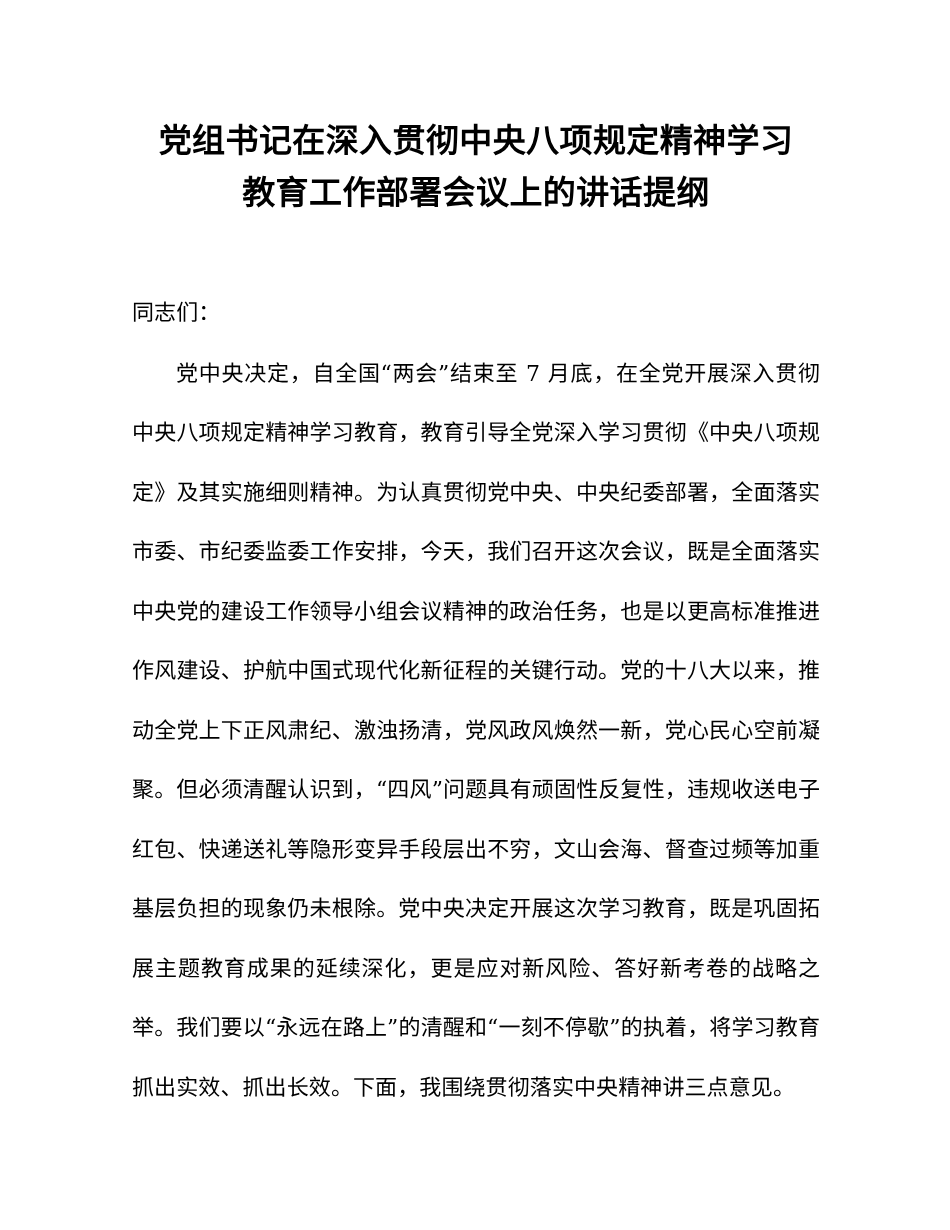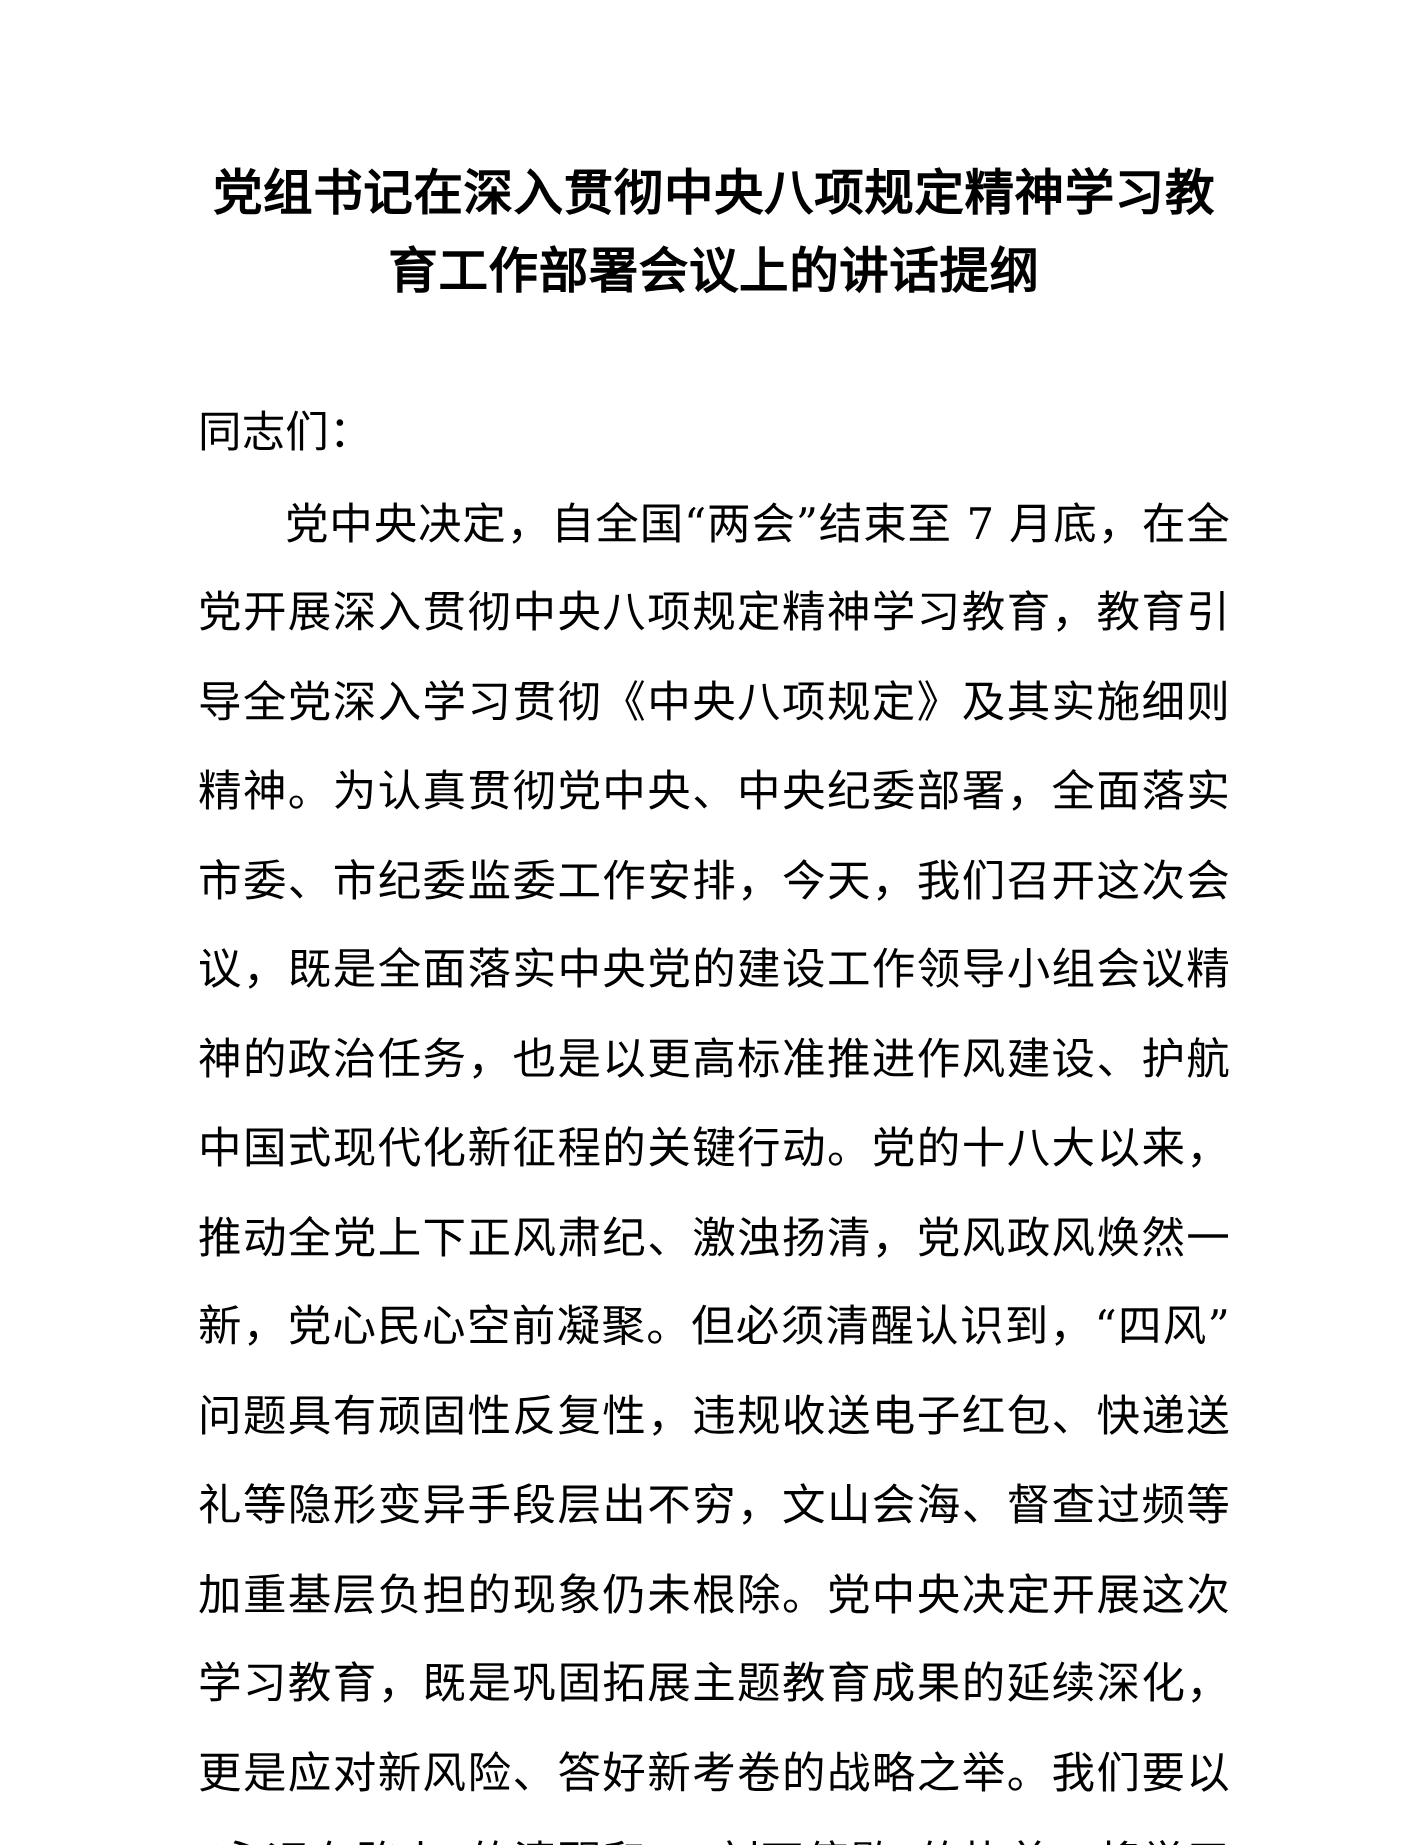--- a/index.html
+++ b/index.html
@@ -21,39 +21,39 @@
 
   .content {
     position: absolute;
     left: 132px;
     top: 0;
     width: 688px;
   }
 
   
   .doc-title {
-    margin: 0;
+    margin: 12px;
     padding: 0;
     font-family: "Liberation Sans", "DejaVu Sans", sans-serif;
     font-weight: bold;
     font-size: 33px;
     line-height: 52px;
     color: #000000;
     text-align: center;
     letter-spacing: 0.4px;
     padding-top: 103px;
     word-break: break-all;
   }
 
   
   .body-block {
     margin: 0;
     padding: 0;
     font-family: "DejaVu Serif", "Liberation Serif", serif;
-    font-size: 29px;
+    font-size: 22px;
     line-height: 59.5px;
     color: #000000;
     text-align: justify;
     text-justify: inter-ideograph;
     word-break: break-all;
     letter-spacing: 0.1px;
   }
 
   .salutation {
     margin: 0;

